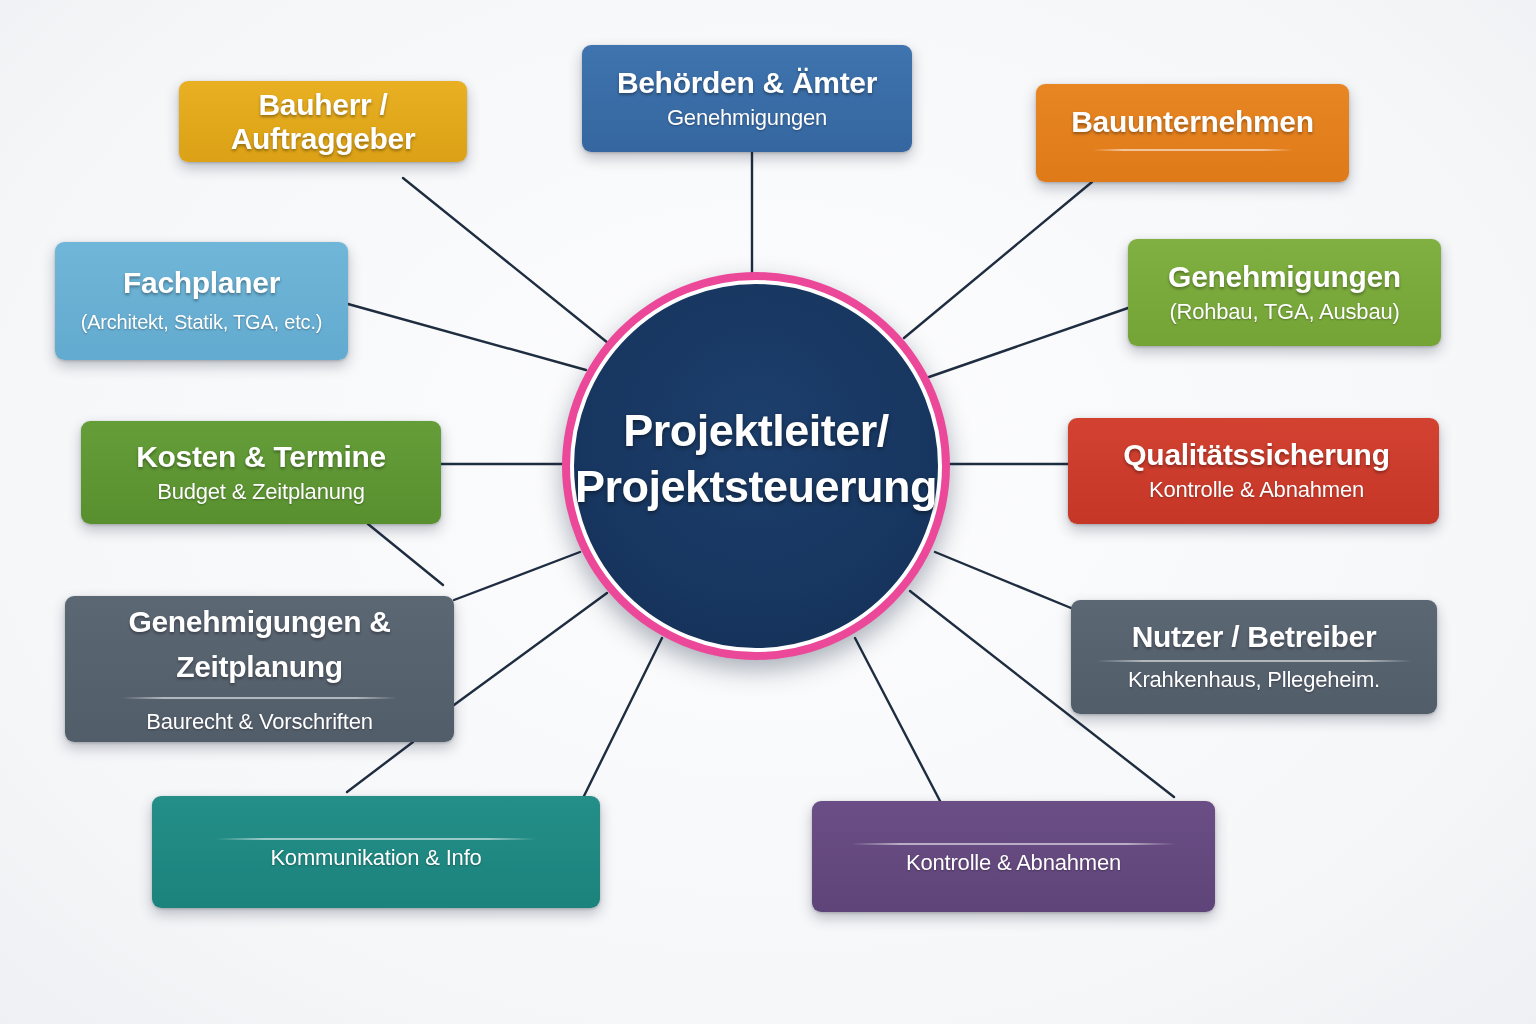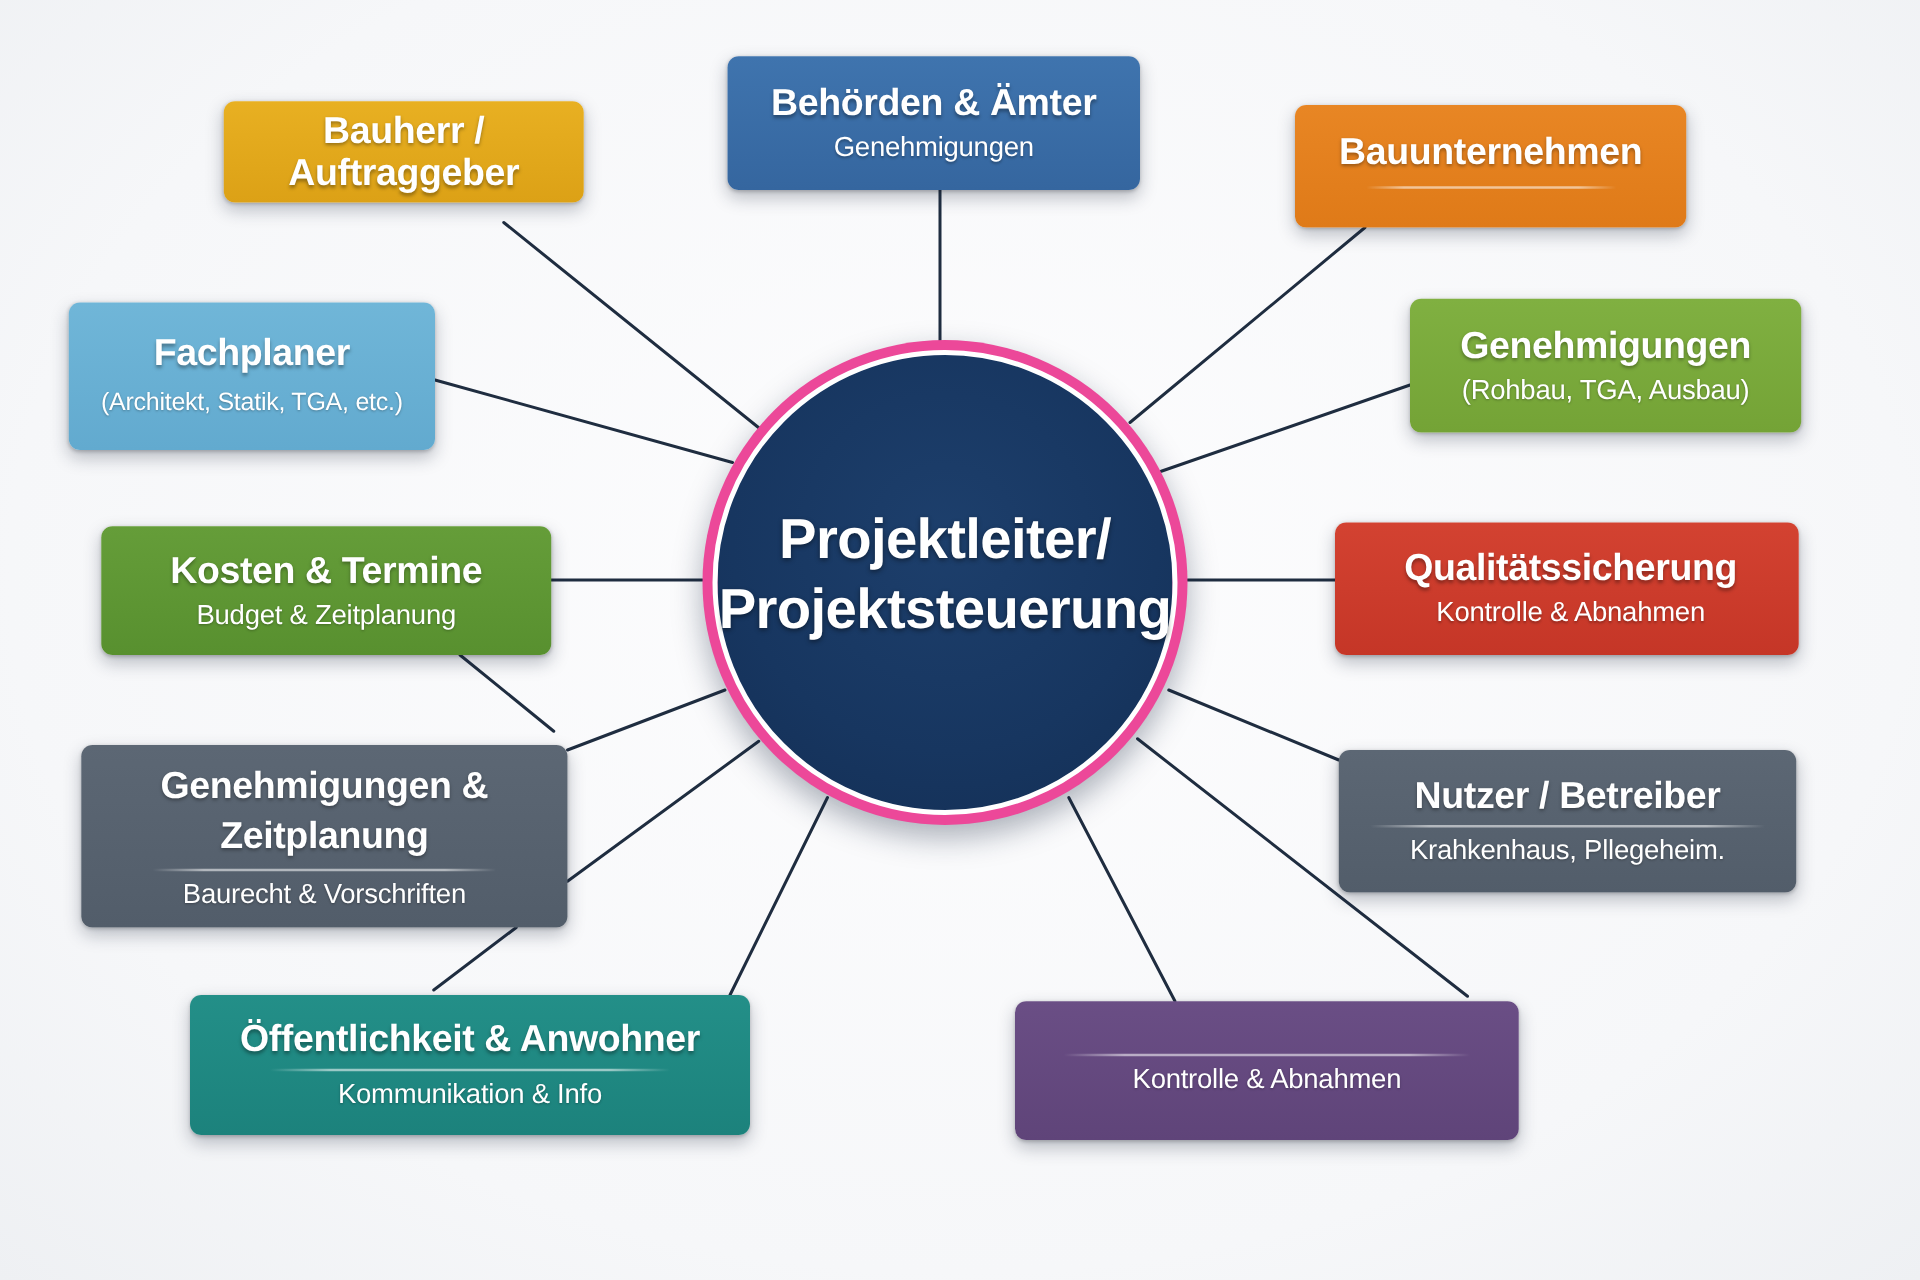--- a/index.html
+++ b/index.html
@@ -104,35 +104,34 @@
 <div class="node" style="left:81px; top:421px; width:360px; height:103px; background:linear-gradient(180deg,#659d39,#58902f);">
   <div class="title">Kosten &amp; Termine</div>
   <div class="sub">Budget &amp; Zeitplanung</div>
 </div>
 
 <div class="node" style="left:1068px; top:418px; width:371px; height:106px; background:linear-gradient(180deg,#d34231,#c53627);padding-left:16px;">
   <div class="title">Qualitätssicherung</div>
   <div class="sub">Kontrolle &amp; Abnahmen</div>
 </div>
 
-<div class="node" style="left:65px; top:596px; width:389px; height:146px; background:linear-gradient(180deg,#5c6774,#525d6a);">
+<div class="node" style="left:65px; top:596px; width:389px; height:146px; background:linear-gradient(180deg,#5c6774,#525d6a);justify-content:space-between;">
   <div class="title" style="line-height:40px;">Genehmigungen &amp;</div>
   <div class="title" style="line-height:40px;">Zeitplanung</div>
   <div class="rule" style="width:275px;"></div>
   <div class="sub" style="margin-top:0;">Baurecht &amp; Vorschriften</div>
 </div>
 
 <div class="node" style="left:1071px; top:600px; width:366px; height:114px; background:linear-gradient(180deg,#5c6774,#525d6a);">
   <div class="title">Nutzer / Betreiber</div>
   <div class="rule" style="width:316px;"></div>
   <div class="sub" style="margin-top:0;">Krahkenhaus, Pllegeheim.</div>
 </div>
 
 <div class="node" style="left:152px; top:796px; width:448px; height:112px; background:linear-gradient(180deg,#238f88,#1c827c);">
-  <div class="title">Öffentlichkeit &amp; Anwohner</div>
   <div class="rule" style="width:320px;"></div>
   <div class="sub" style="margin-top:0;">Kommunikation &amp; Info</div>
 </div>
 
 <div class="node" style="left:812px; top:801px; width:403px; height:111px; background:linear-gradient(180deg,#6a4e85,#5f4479);">
   <div class="rule" style="width:325px;"></div>
   <div class="sub" style="margin-top:0;">Kontrolle &amp; Abnahmen</div>
 </div>
 
 </body></html>

